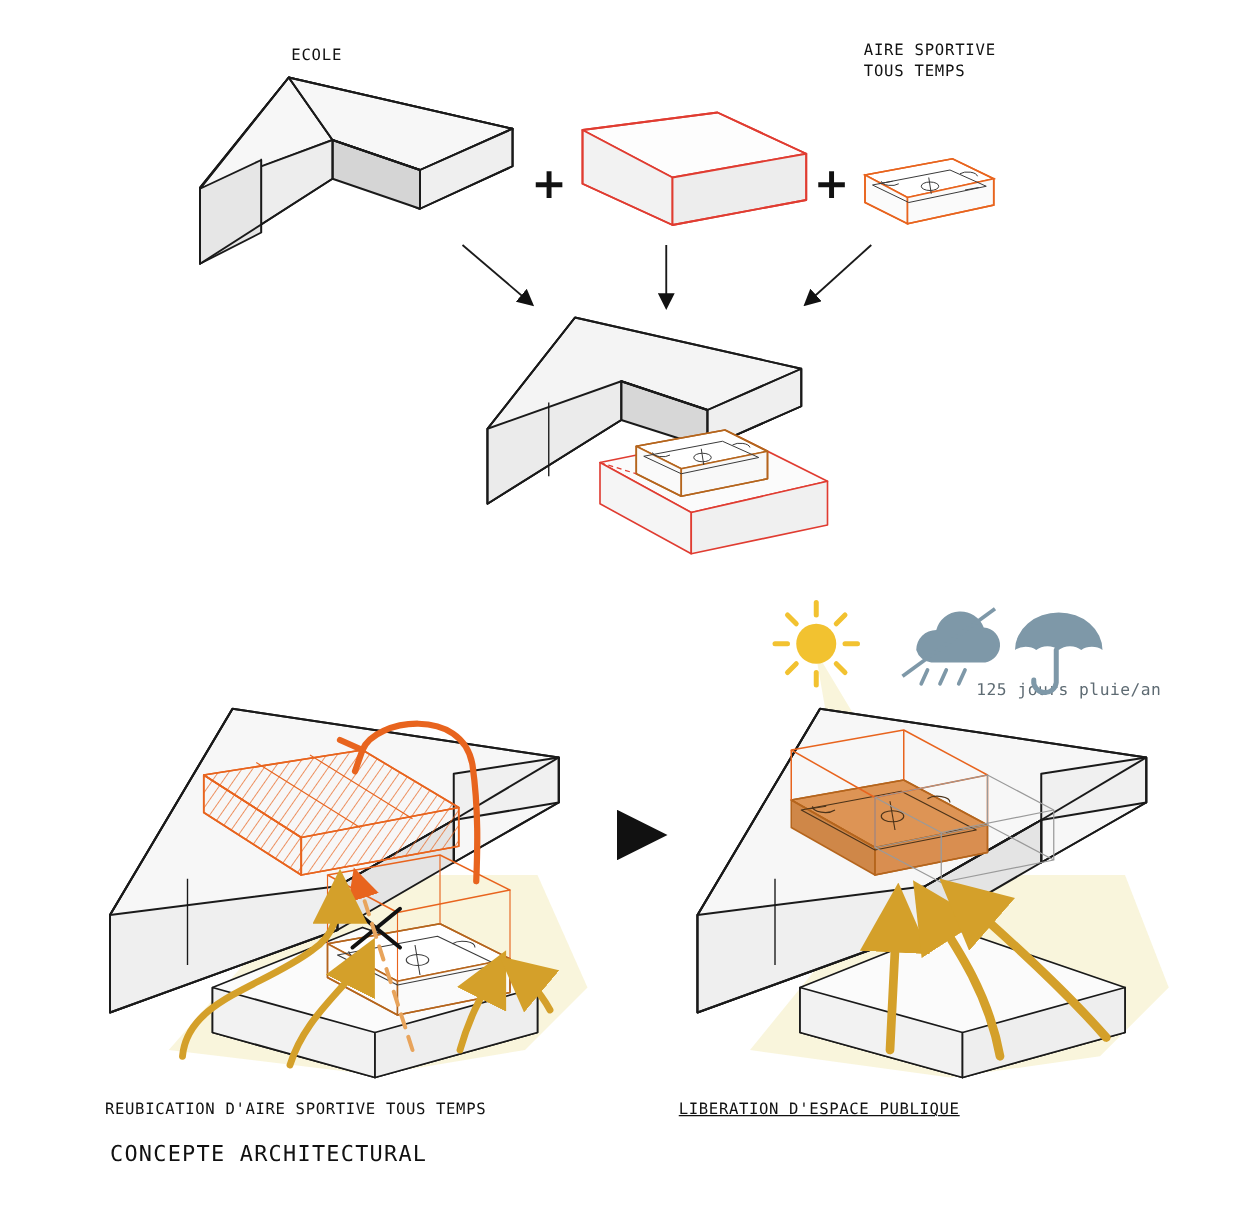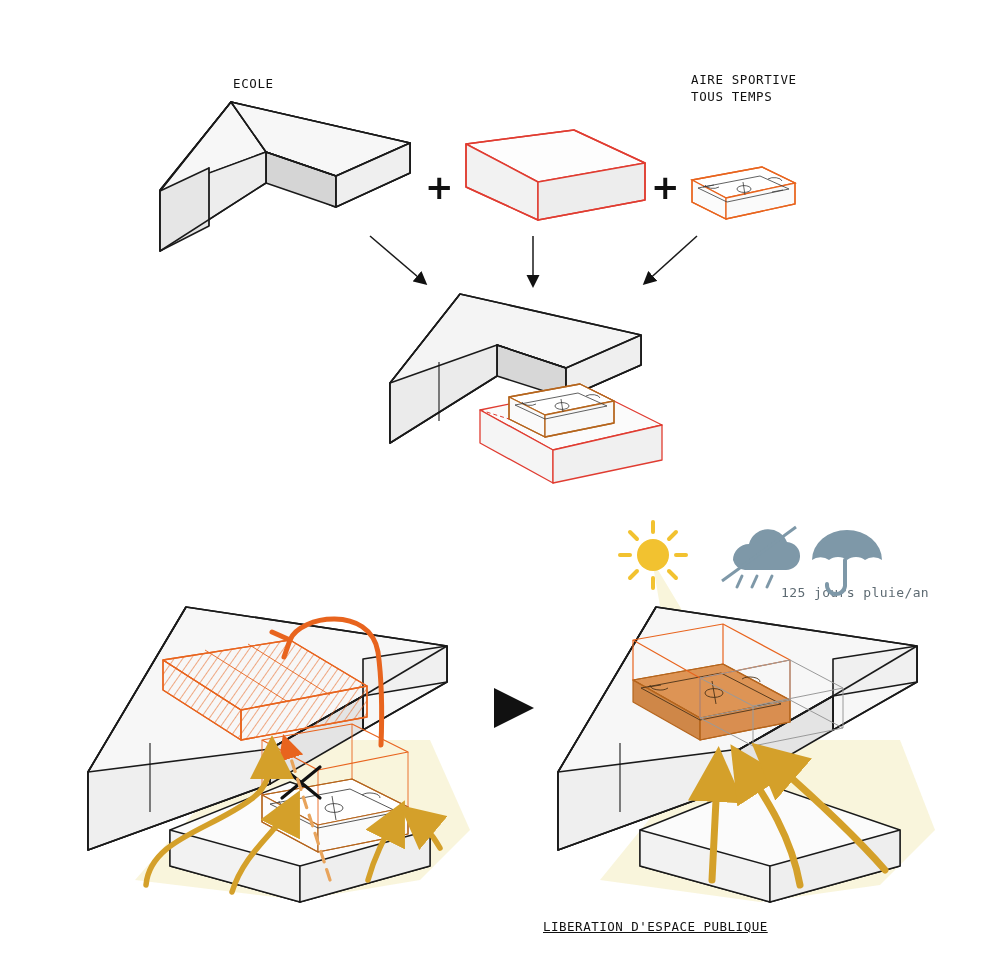--- a/index.html
+++ b/index.html
@@ -11,21 +11,20 @@
     width: 1000px;
     height: 967px;
     position: relative;
     font-family: "DejaVu Sans Mono", monospace;
     color: #1a1a1a;
     overflow: hidden;
   }
   .stage {
     position: absolute;
     inset: 0;
-    margin-top: 40px;
   }
   .lbl {
     position: absolute;
     font-family: "DejaVu Sans Mono", monospace;
     font-size: 12.5px;
     letter-spacing: 0.6px;
     color: #111;
     white-space: pre-line;
     line-height: 1.35;
   }
@@ -72,22 +71,24 @@
 
 <div class="stage">
 
   <div class="lbl" style="left:233px; top:36px;">ECOLE</div>
   <div class="lbl" style="left:691px; top:32px;">AIRE SPORTIVE
 TOUS TEMPS</div>
 
   <div class="plus" style="left:425px; top:130px;">+</div>
   <div class="plus" style="left:651px; top:130px;">+</div>
 
+  <div class="caption" style="left:84px; top:879px;">REUBICATION D'AIRE SPORTIVE TOUS TEMPS</div>
   <div class="caption" style="left:543px; top:879px;text-decoration:underline;">LIBERATION D'ESPACE PUBLIQUE</div>
 
+  <div class="title" style="left:88px; top:914px;">CONCEPTE ARCHITECTURAL</div>
 
   <div class="weather-label" style="left:781px; top:545px;">125 jours pluie/an</div>
 
   <svg class="full-svg" viewBox="0 0 1000 967">
     <defs>
       <pattern id="hatch" width="7" height="7" patternTransform="rotate(35)" patternUnits="userSpaceOnUse">
         <line x1="0" y1="0" x2="0" y2="7" stroke="#e8641e" stroke-width="1.1"></line>
       </pattern>
       <marker id="arrowBlack" markerWidth="9" markerHeight="9" refX="7" refY="4.5" orient="auto">
         <path d="M0,0 L9,4.5 L0,9 z" fill="#111"></path>

